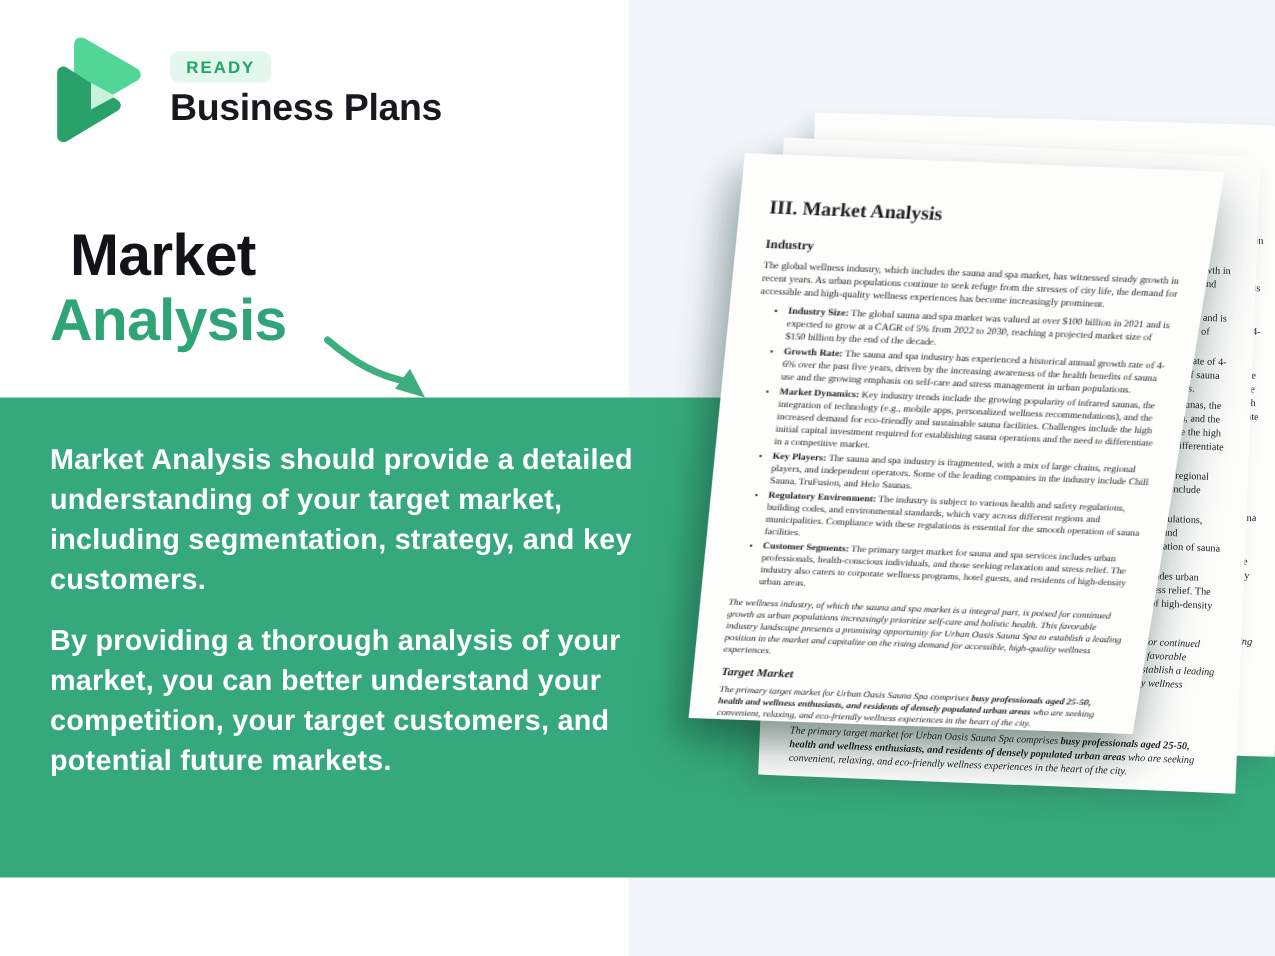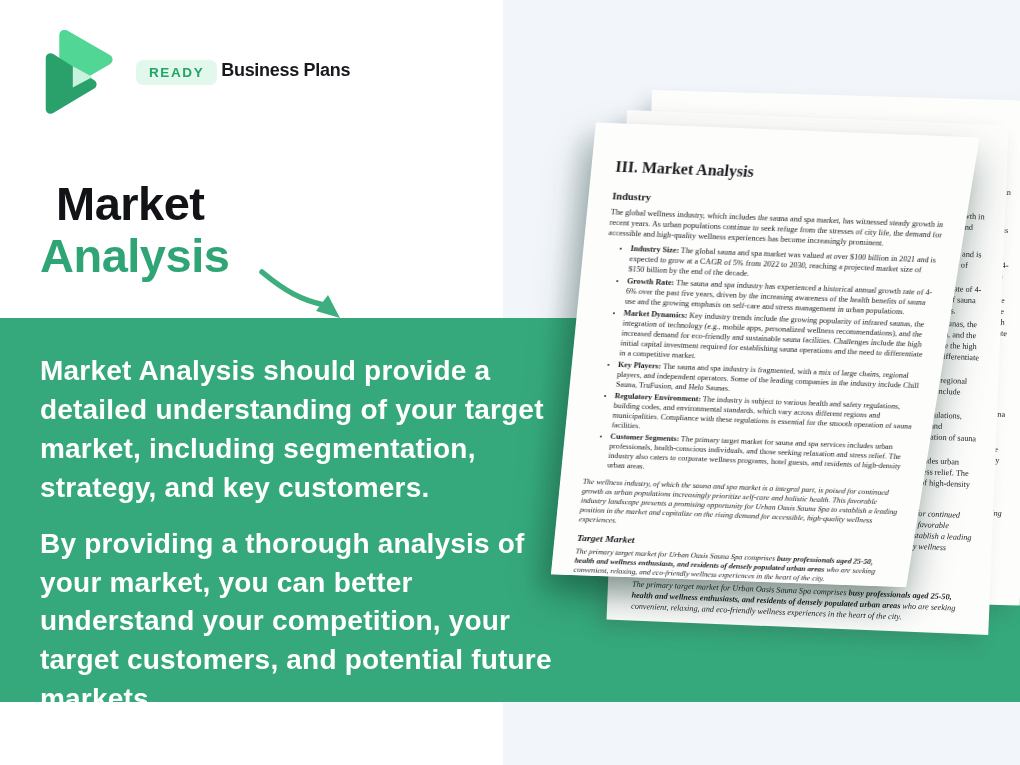--- a/index.html
+++ b/index.html
@@ -9,34 +9,34 @@
 
   
   .right-panel { position:absolute; left:503px; top:0; width:517px; height:765px; background:#f2f6fb; }
 
   
   .green-band { position:absolute; left:0; top:318px; width:1020px; height:384px; background:#35a97b; z-index:2; }
 
   
   .logo-row { position:absolute; left:40px; top:30px; display:flex; align-items:center; gap:14px; z-index:6; }
   .logo-mark { width:82px; height:84px; }
-  .logo-text { display:flex; flex-direction:row; align-items:flex-start; gap:4px; }
+  .logo-text { display:flex; flex-direction:column; align-items:flex-start; gap:4px; }
   .badge { background:#e3f8ed; color:#1fa566; font-size:13.5px; font-weight:700; letter-spacing:1.6px;
            padding:5px 13px; border-radius:7px; }
-  .brand-name { color:#17191c; font-size:18px; font-weight:800; letter-spacing:-0.3px; }
+  .brand-name { color:#17191c; font-size:30px; font-weight:800; letter-spacing:-0.3px; }
 
   .hero { position:absolute; left:40px; top:178px; z-index:6; font-weight:800; font-size:47px;
           line-height:1.1; letter-spacing:-0.5px; }
   .hero .l1 { color:#121317;margin-left:16px; }
   .hero .l2 { color:#2fa475; }
 
   .arrow-wrap { position:absolute; left:258px; top:266px; z-index:6; }
 
   .intro { position:absolute; left:40px; top:352px; width:512px; z-index:6;
-           color:#ffffff; font-size:28px; font-weight:700; line-height:1.39; letter-spacing:0.2px; }
+           color:#ffffff; font-size:23px; font-weight:700; line-height:1.39; letter-spacing:0.2px; }
   .intro p + p { margin-top:17px; }
 
   
   .page { position:absolute; background:#fdfdfc; z-index:3; }
   .page-back  { left:652px; top:90px;  width:382px; height:505px; transform:rotate(1.6deg);
                 transform-origin:top left; box-shadow:-9px 10px 18px rgba(55,80,72,0.20); }
   .page-mid   { left:627px; top:110px; width:382px; height:510px; transform:rotate(2.3deg);
                 transform-origin:top left; z-index:4; box-shadow:-9px 10px 18px rgba(55,80,72,0.22); }
   .page-front { left:596px; top:130px; width:384px; height:502px; z-index:5;
                 transform-origin:50% 0;

